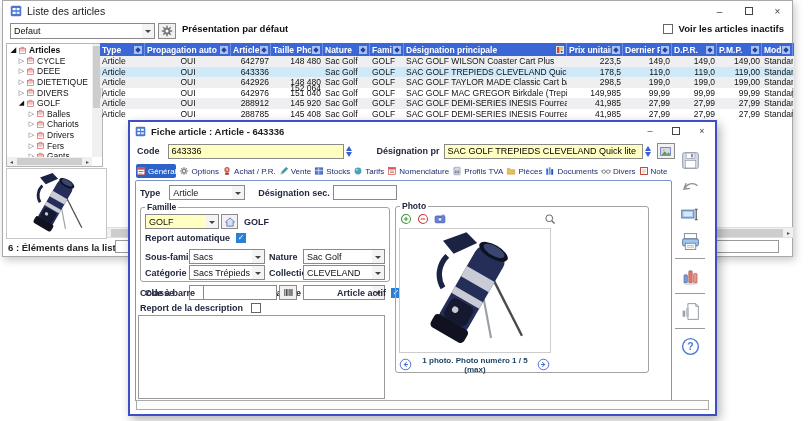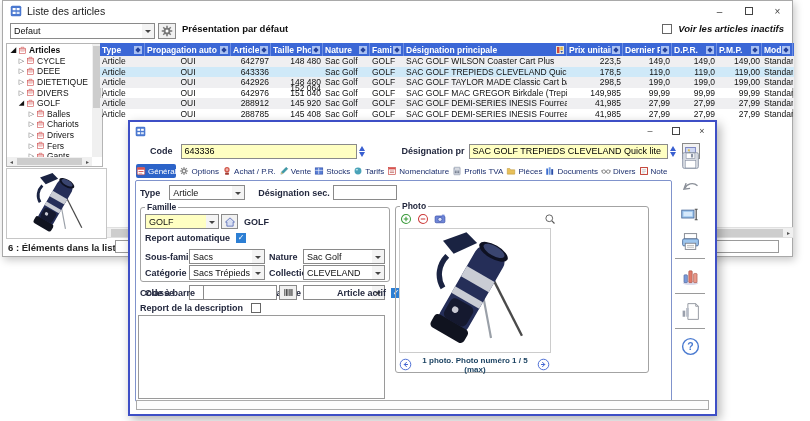--- a/index.html
+++ b/index.html
@@ -39,21 +39,21 @@
   .win-controls { margin-left:auto; display:flex; height:100%; }
   .win-btn { width:29px; height:100%; display:flex; align-items:center; justify-content:center;
              font-size:10px; color:#444; }
   .win-btn .box { width:8px; height:8px; border:1px solid #444; }
 
   .list-toolbar { position:absolute; left:7px; top:22px; right:8px; height:16px; display:flex; align-items:flex-start; }
   .pres-combo { width:145px; height:16px; }
   .gear-btn { width:18px; height:16px; margin-left:3px; }
   .gear-btn svg { width:12px; height:12px; }
   .pres-label { margin-left:6px; font-size:9.5px; font-weight:bold; color:#111; }
-  .inactive-wrap { margin-left:auto; display:flex; align-items:center; gap:6px;font-style:italic; }
+  .inactive-wrap { margin-left:auto; display:flex; align-items:center; gap:6px; }
   .inactive-label { font-size:9.5px; font-weight:bold; color:#111; }
 
   
   .tree-panel { position:absolute; left:3px; top:42px; width:97px; height:124px;
                 border:1px solid #b5b5b5; background:#fff; overflow:hidden; }
   .tree-inner { position:absolute; left:0; top:1px; right:10px; bottom:9px; overflow:hidden; }
   .tree-item { display:flex; align-items:center; height:10.6px; font-size:8.5px; color:#111;
                white-space:nowrap; }
   .tree-item.lvl0 { padding-left:2px; font-weight:bold; }
   .tree-item.lvl1 { padding-left:10px; }
@@ -92,23 +92,23 @@
                   background:#f0f0f0; border:1px solid #e0e0e0; display:flex; align-items:center; }
   .hscroll-main .thumb { flex:1; height:8px; background:#cdcdcd; margin:0 1px; }
 
   
   .dialog { position:absolute; left:128px; top:120px; width:589px; height:296px; background:#fff;
             border:2px solid var(--dlg-border,#3e4fc6); box-shadow:3px 4px 10px rgba(0,0,0,.3); z-index:10; }
   .dlg-titlebar { height:18px; display:flex; align-items:center; gap:5px; padding:0 0 0 5px; }
   .dlg-titlebar .t-ic svg { width:11px; height:11px; }
   .dlg-title { font-size:9.5px; font-weight:bold; color:#1c1c1c; }
   .dlg-titlebar .win-btn { width:26px; font-size:9px; }
-  .code-row { position:absolute; left:20px; top:21px; height:16px; display:flex; align-items:center; }
+  .code-row { position:absolute; left:7px; top:21px; height:16px; display:flex; align-items:center; }
   .code-input { width:176px; margin-left:8px; }
-  .desig-label { margin-left:34px; }
+  .desig-label { margin-left:22px; }
   .desig-input { width:199px; margin-left:4px; }
   .photo-btn { width:18px; height:16px; margin-left:3px; }
   .photo-btn svg { width:13px; height:13px; }
 
   .tabs { position:absolute; left:6px; top:41px; width:540px; height:16px; display:flex;
           align-items:center; gap:3px; }
   .tab { display:flex; align-items:center; gap:2px; padding:2px 0; font-size:8px; color:#1c2f6e;
          white-space:nowrap; border-radius:2px; }
   .tab .ic svg { width:10px; height:10px; }
   .tab.selected { background:var(--tab-blue,#2c63c8); color:#fff; }
@@ -590,20 +590,21 @@
     <div class="dlg-titlebar">
       <span class="ic t-ic">
           <svg viewBox="0 0 16 16">
             <rect x="1" y="1" width="14" height="14" rx="2" fill="#4a78d0"></rect>
             <rect x="3.5" y="4" width="4" height="3" fill="#fff"></rect>
             <rect x="8.8" y="4" width="4" height="3" fill="#fff"></rect>
             <rect x="3.5" y="9" width="4" height="3" fill="#fff"></rect>
             <rect x="8.8" y="9" width="4" height="3" fill="#dbe6f8"></rect>
           </svg>
         </span>
+      <span class="dlg-title">Fiche article : Article - 643336</span>
       <div class="win-controls">
         <span class="win-btn">–</span>
         <span class="win-btn">
             <span class="box"></span>
           </span>
         <span class="win-btn">×</span>
       </div>
     </div>
 
     <div class="code-row">

